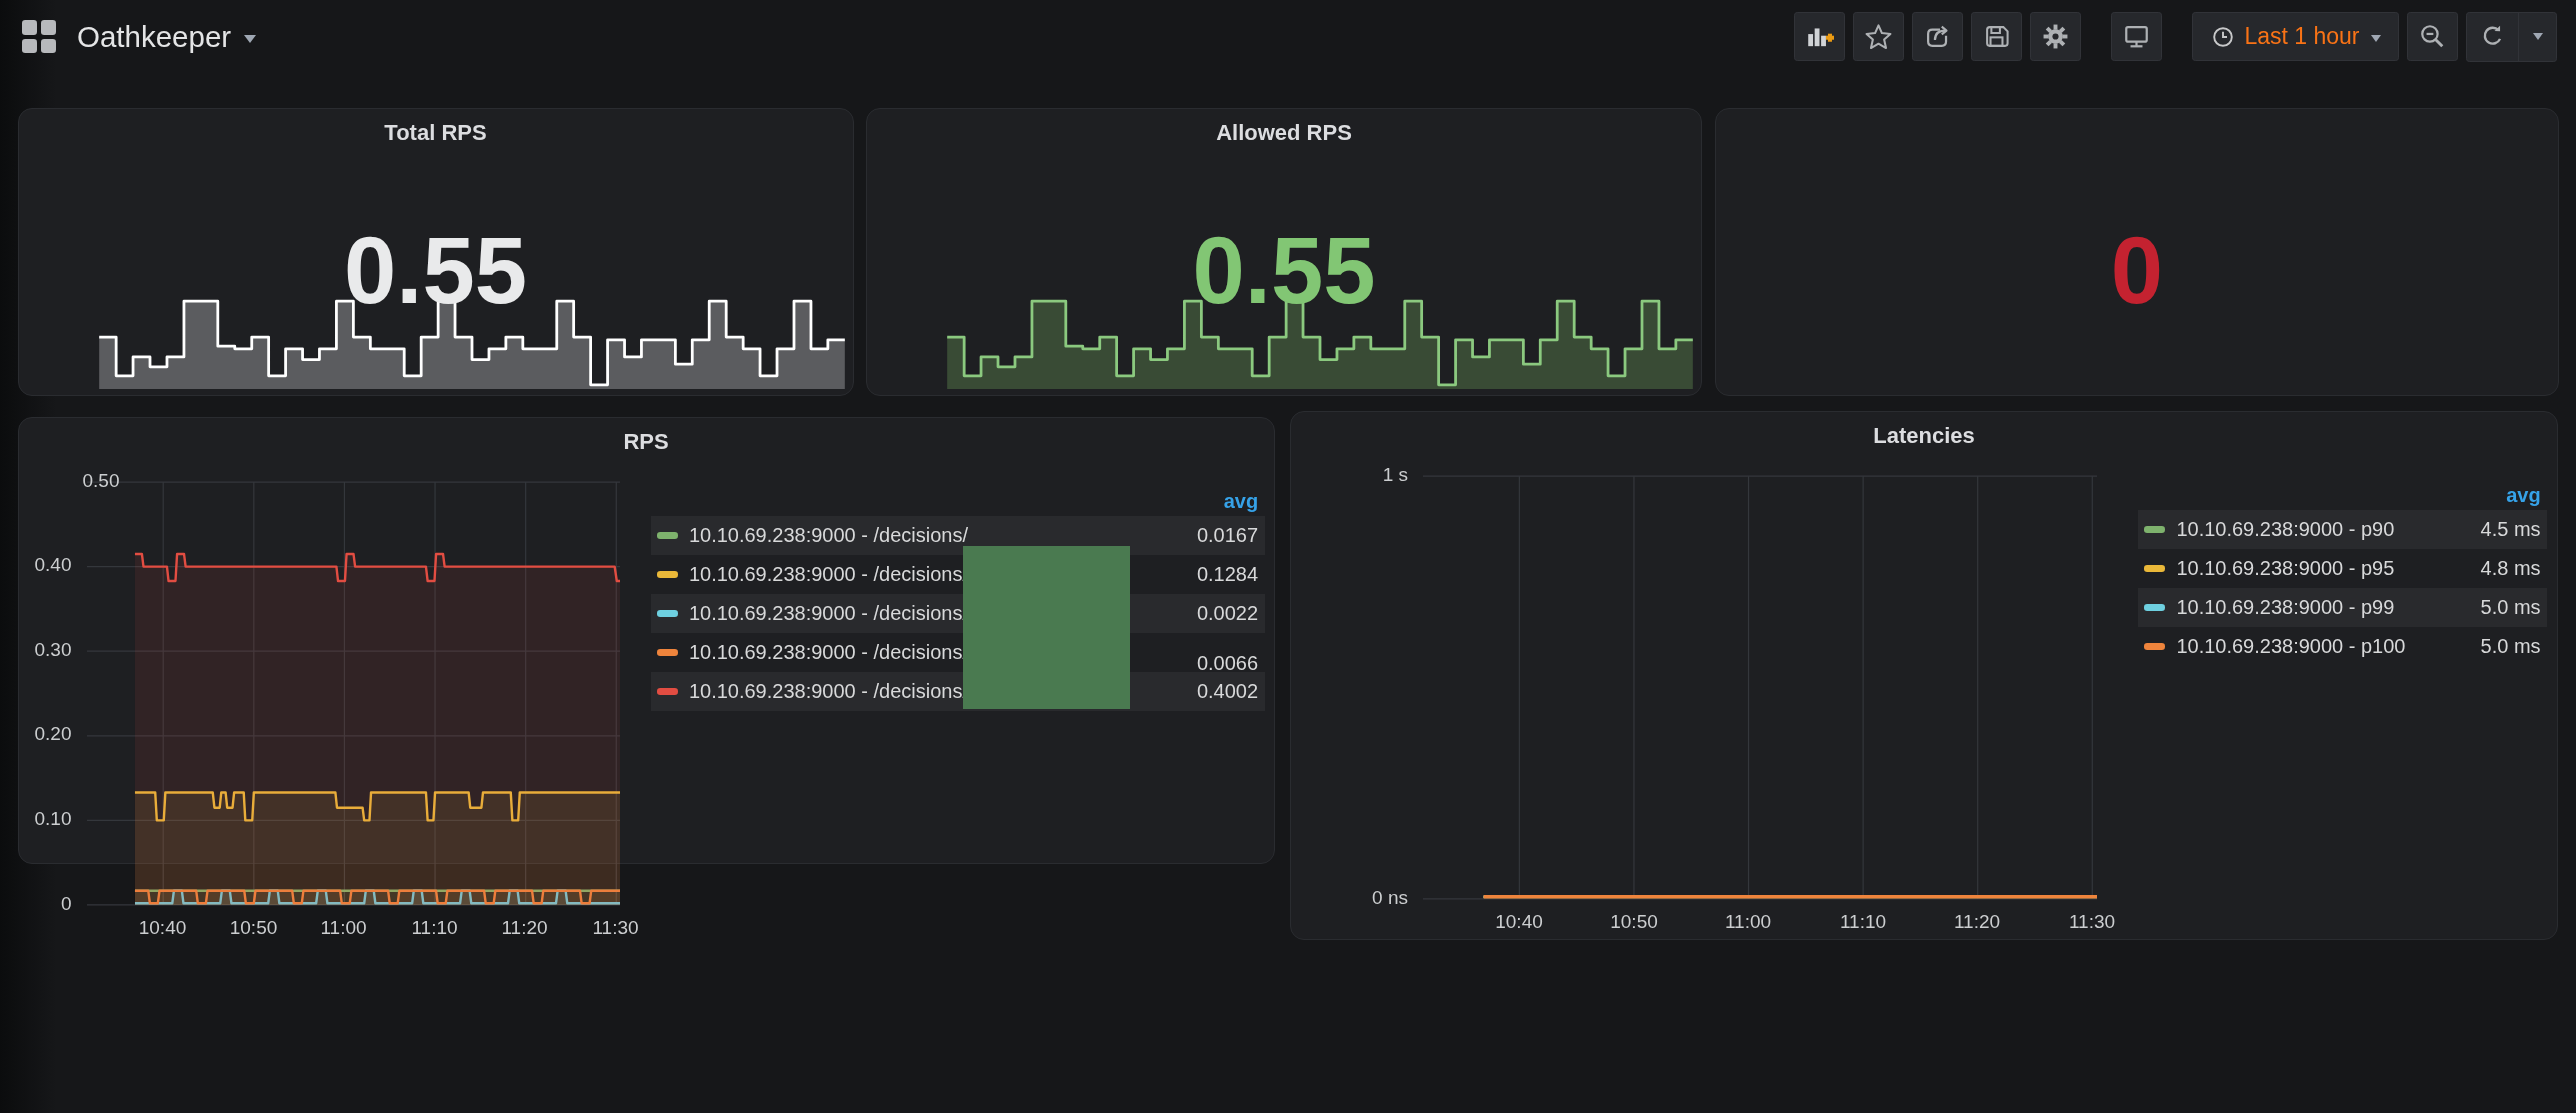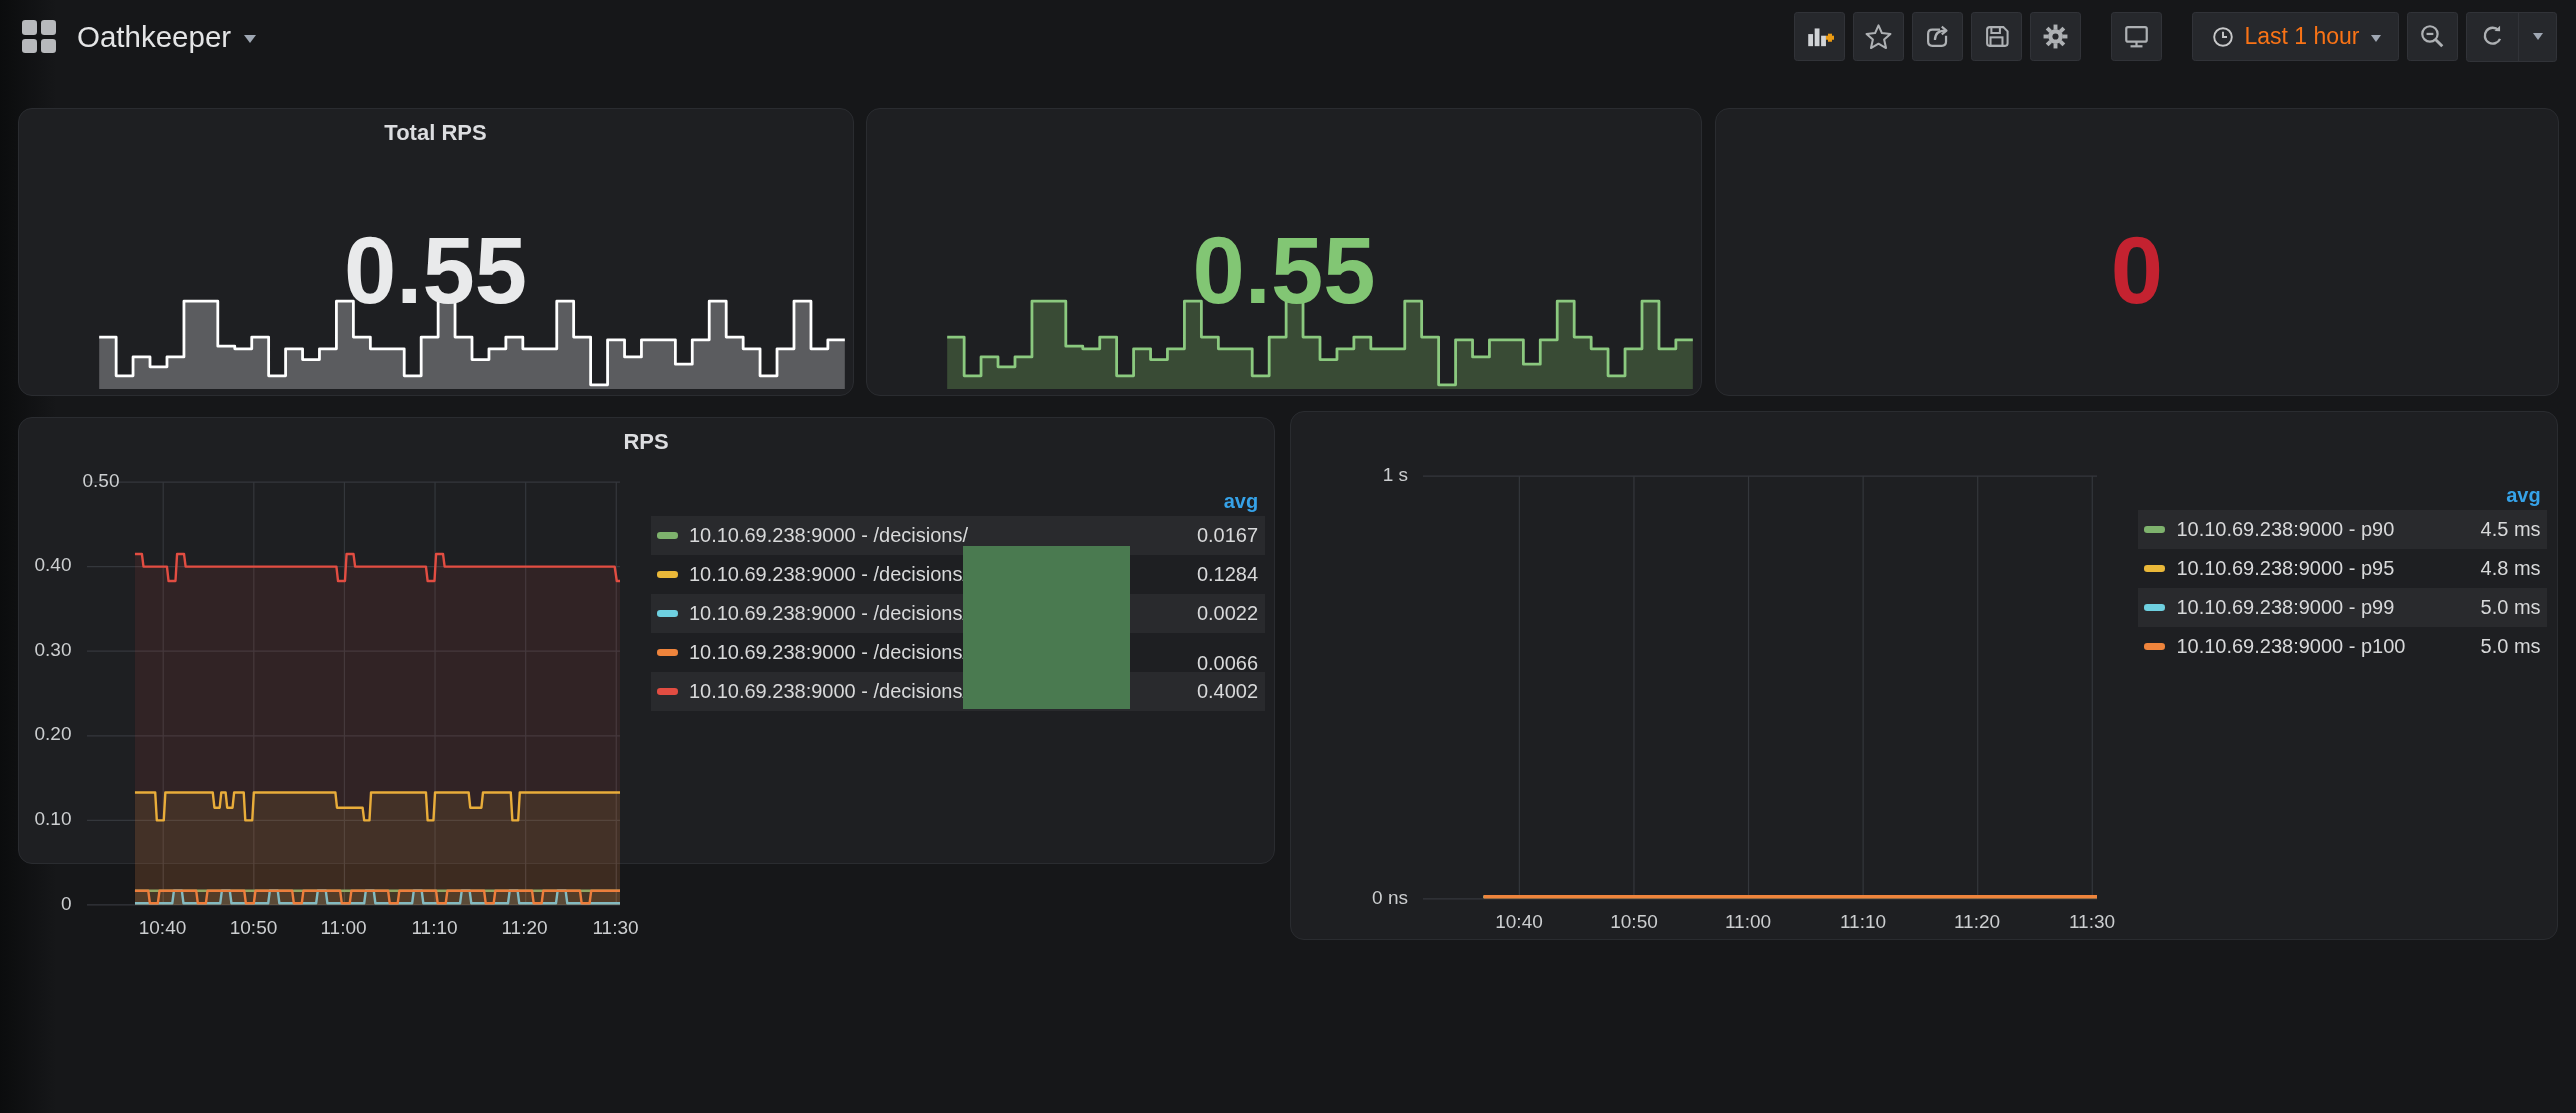--- a/index.html
+++ b/index.html
@@ -156,20 +156,21 @@
   <div class="stat-value" id="v-total" style="color: rgb(233, 234, 235);">0.55</div>
   <div class="spark" id="spark-total">
       <svg width="746" height="94" style="position:absolute;left:0;top:0;overflow:visible" viewBox="0 0 936 118">
         <path d="M0,52.8H21.3V101.4H42.5V77.7H63.8V90.1H85.1V77.7H106.4V7.7H127.6V7.7H148.9V64.2H170.2V67.5H191.5V52.8H212.7V101.4H234.0V67.5H255.3V81.1H276.5V67.5H297.8V7.7H319.1V52.8H340.4V67.5H361.6V67.5H382.9V101.4H404.2V52.8H425.5V7.7H446.7V52.8H468.0V81.1H489.3V67.5H510.5V52.8H531.8V67.5H553.1V67.5H574.4V7.7H595.6V52.8H616.9V112.7H638.2V56.2H659.5V77.7H680.7V56.2H702.0V56.2H723.3V86.8H744.5V56.2H765.8V7.7H787.1V52.8H808.4V67.5H829.6V101.4H850.9V67.5H872.2V7.7H893.5V67.5H914.7V56.2H936.0V118H0Z" fill="rgba(220,222,224,0.32)" stroke="none"></path>
         <path d="M0,52.8H21.3V101.4H42.5V77.7H63.8V90.1H85.1V77.7H106.4V7.7H127.6V7.7H148.9V64.2H170.2V67.5H191.5V52.8H212.7V101.4H234.0V67.5H255.3V81.1H276.5V67.5H297.8V7.7H319.1V52.8H340.4V67.5H361.6V67.5H382.9V101.4H404.2V52.8H425.5V7.7H446.7V52.8H468.0V81.1H489.3V67.5H510.5V52.8H531.8V67.5H553.1V67.5H574.4V7.7H595.6V52.8H616.9V112.7H638.2V56.2H659.5V77.7H680.7V56.2H702.0V56.2H723.3V86.8H744.5V56.2H765.8V7.7H787.1V52.8H808.4V67.5H829.6V101.4H850.9V67.5H872.2V7.7H893.5V67.5H914.7V56.2H936.0" fill="none" stroke="#ffffff" stroke-width="3.5" stroke-linejoin="round"></path>
       </svg>
     </div>
 </div>
 
 <div class="panel" style="left:866px;top:108px;width:836px;height:288px">
+  <div class="panel-title">Allowed RPS</div>
   <div class="stat-value" id="v-allowed" style="color: rgb(130, 198, 116);">0.55</div>
   <div class="spark" id="spark-allowed">
       <svg width="746" height="94" style="position:absolute;left:0;top:0;overflow:visible" viewBox="0 0 936 118">
         <path d="M0,52.8H21.3V101.4H42.5V77.7H63.8V90.1H85.1V77.7H106.4V7.7H127.6V7.7H148.9V64.2H170.2V67.5H191.5V52.8H212.7V101.4H234.0V67.5H255.3V81.1H276.5V67.5H297.8V7.7H319.1V52.8H340.4V67.5H361.6V67.5H382.9V101.4H404.2V52.8H425.5V7.7H446.7V52.8H468.0V81.1H489.3V67.5H510.5V52.8H531.8V67.5H553.1V67.5H574.4V7.7H595.6V52.8H616.9V112.7H638.2V56.2H659.5V77.7H680.7V56.2H702.0V56.2H723.3V86.8H744.5V56.2H765.8V7.7H787.1V52.8H808.4V67.5H829.6V101.4H850.9V67.5H872.2V7.7H893.5V67.5H914.7V56.2H936.0V118H0Z" fill="rgba(123,178,98,0.30)" stroke="none"></path>
         <path d="M0,52.8H21.3V101.4H42.5V77.7H63.8V90.1H85.1V77.7H106.4V7.7H127.6V7.7H148.9V64.2H170.2V67.5H191.5V52.8H212.7V101.4H234.0V67.5H255.3V81.1H276.5V67.5H297.8V7.7H319.1V52.8H340.4V67.5H361.6V67.5H382.9V101.4H404.2V52.8H425.5V7.7H446.7V52.8H468.0V81.1H489.3V67.5H510.5V52.8H531.8V67.5H553.1V67.5H574.4V7.7H595.6V52.8H616.9V112.7H638.2V56.2H659.5V77.7H680.7V56.2H702.0V56.2H723.3V86.8H744.5V56.2H765.8V7.7H787.1V52.8H808.4V67.5H829.6V101.4H850.9V67.5H872.2V7.7H893.5V67.5H914.7V56.2H936.0" fill="none" stroke="#8bc97f" stroke-width="3.5" stroke-linejoin="round"></path>
       </svg>
     </div>
 </div>
 
 <div class="panel" style="left:1715px;top:108px;width:844px;height:288px">
@@ -240,20 +241,21 @@
       </div>
       <div class="lrow alt">
         <span class="swatch" style="background: rgb(226, 77, 66);"></span>
         <span class="llabel">10.10.69.238:9000 - /decisions/</span>
         <span class="lval" style="min-width: 88px;">0.4002</span>
       </div>
     </div>
 </div>
 
 <div class="panel" style="left:1290px;top:411px;width:1268px;height:529px">
+  <div class="panel-title">Latencies</div>
   <div class="chart" id="lat-chart">
       <svg width="674" height="423" style="position:absolute;left:132px;top:64px;overflow:visible" viewBox="0 0 845 530">
         <line x1="0" x2="845" y1="0" y2="0" stroke="#34373c" stroke-width="1.5"></line>
         <line x1="0" x2="845" y1="530" y2="530" stroke="#34373c" stroke-width="1.5"></line>
         <line x1="120.835" x2="120.835" y1="0" y2="530" stroke="#34373c" stroke-width="1.5"></line>
         <line x1="264.485" x2="264.485" y1="0" y2="530" stroke="#34373c" stroke-width="1.5"></line>
         <line x1="408.135" x2="408.135" y1="0" y2="530" stroke="#34373c" stroke-width="1.5"></line>
         <line x1="551.785" x2="551.785" y1="0" y2="530" stroke="#34373c" stroke-width="1.5"></line>
         <line x1="695.435" x2="695.435" y1="0" y2="530" stroke="#34373c" stroke-width="1.5"></line>
         <line x1="839.085" x2="839.085" y1="0" y2="530" stroke="#34373c" stroke-width="1.5"></line>

